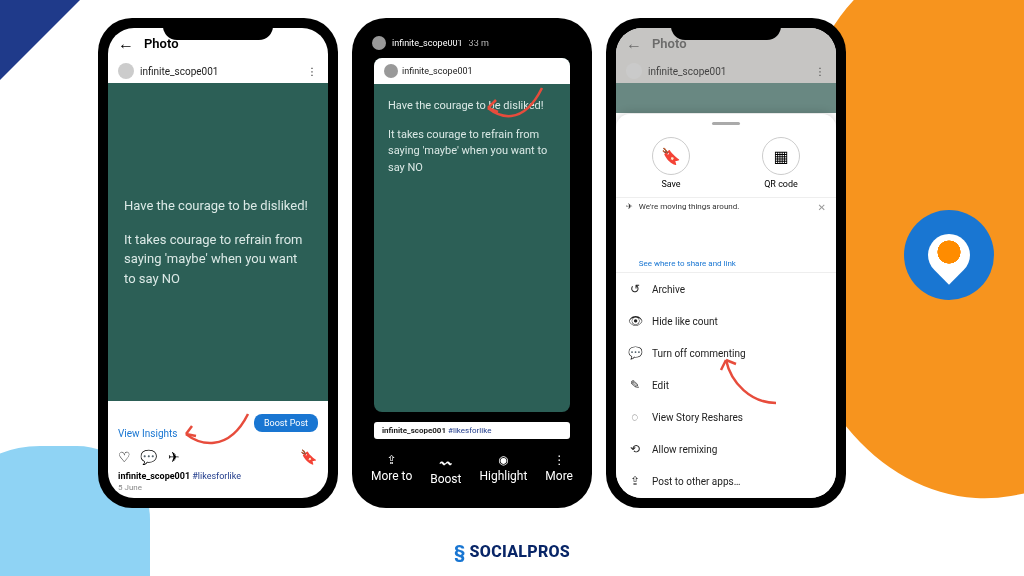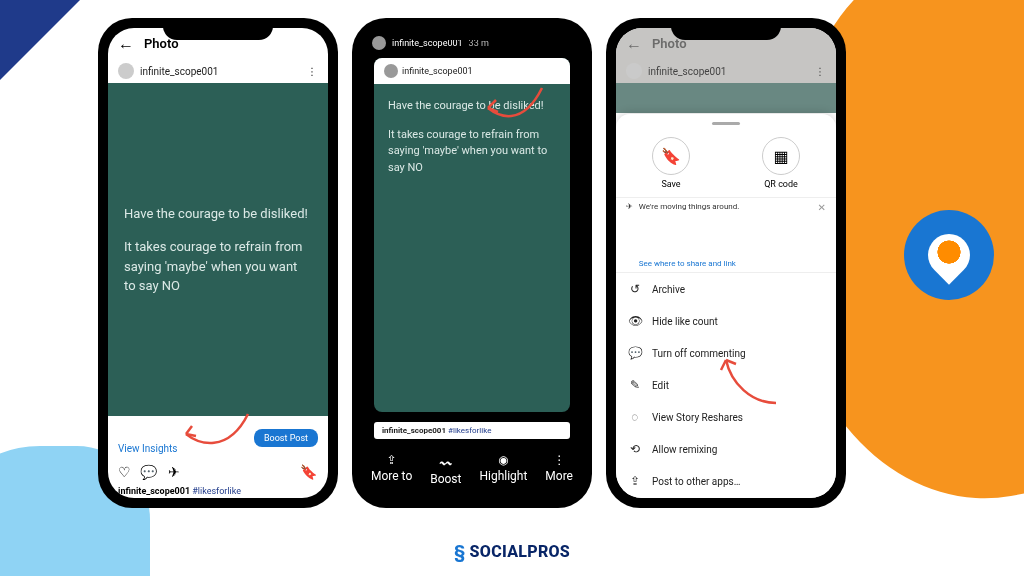--- a/index.html
+++ b/index.html
@@ -144,20 +144,21 @@
       <div class="actions-row">
         <span>♡</span>
         <span>💬</span>
         <span>✈</span>
         <span class="save-ic">🔖</span>
       </div>
       <div class="caption">
         <b>infinite_scope001</b>
         <span class="hashtag">#likesforlike</span>
       </div>
+      <div class="date-txt">5 June</div>
     </div>
 
     <div class="callout" style="left:80px; bottom:40px;">
       <svg width="90" height="60">
           <path d="M70 10 C 50 50, 20 40, 8 30" stroke="#e74c3c" stroke-width="2.5" fill="none"></path>
           <path d="M8 30 l6 -8 M8 30 l10 2" stroke="#e74c3c" stroke-width="2.5" fill="none"></path>
         </svg>
     </div>
   </div>
 

